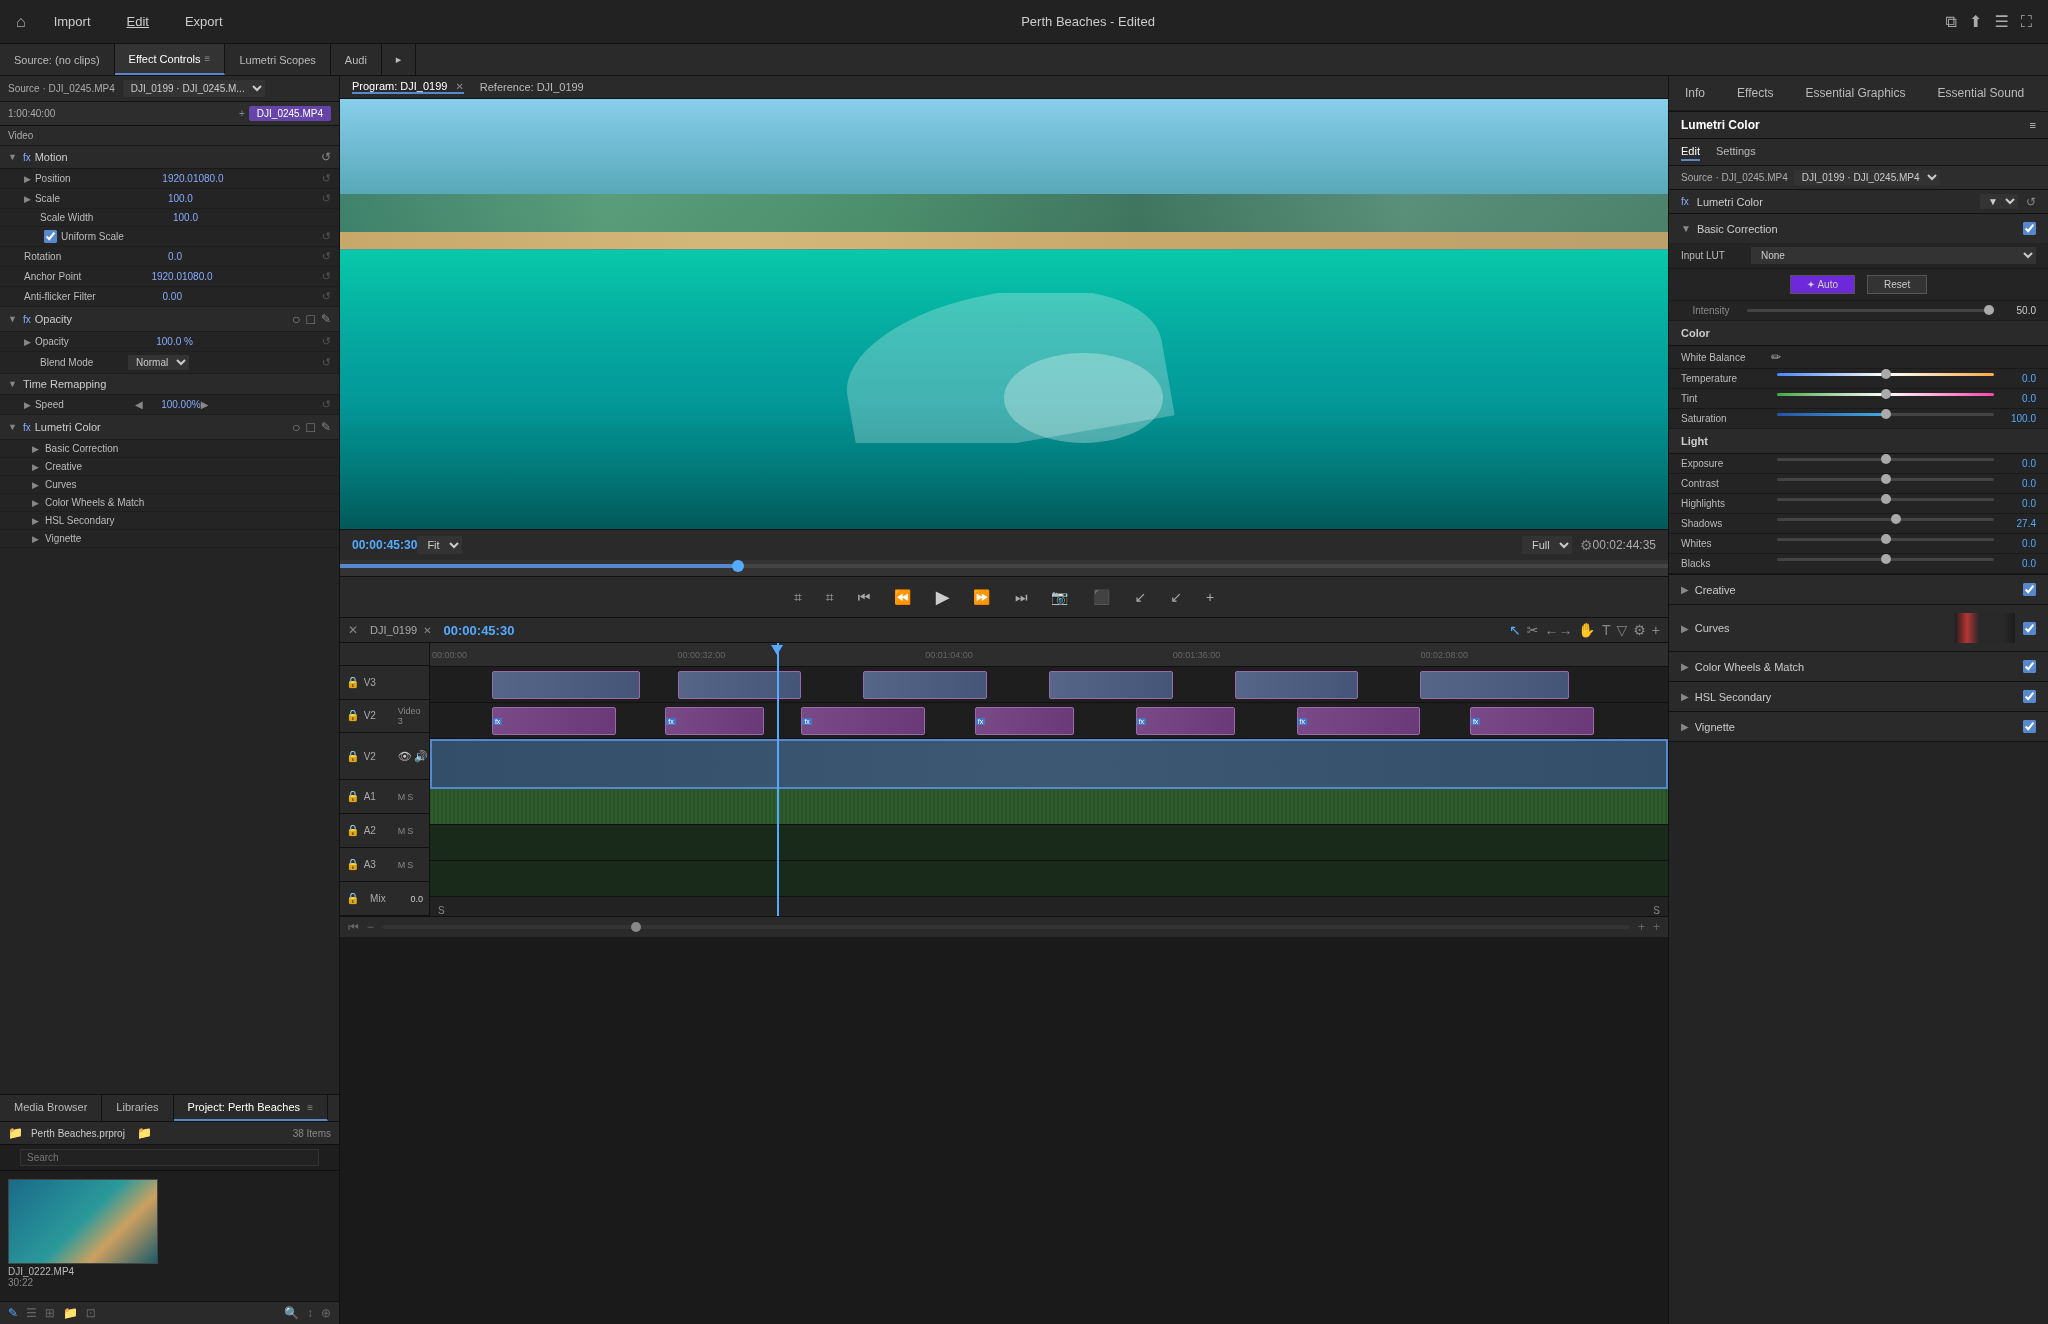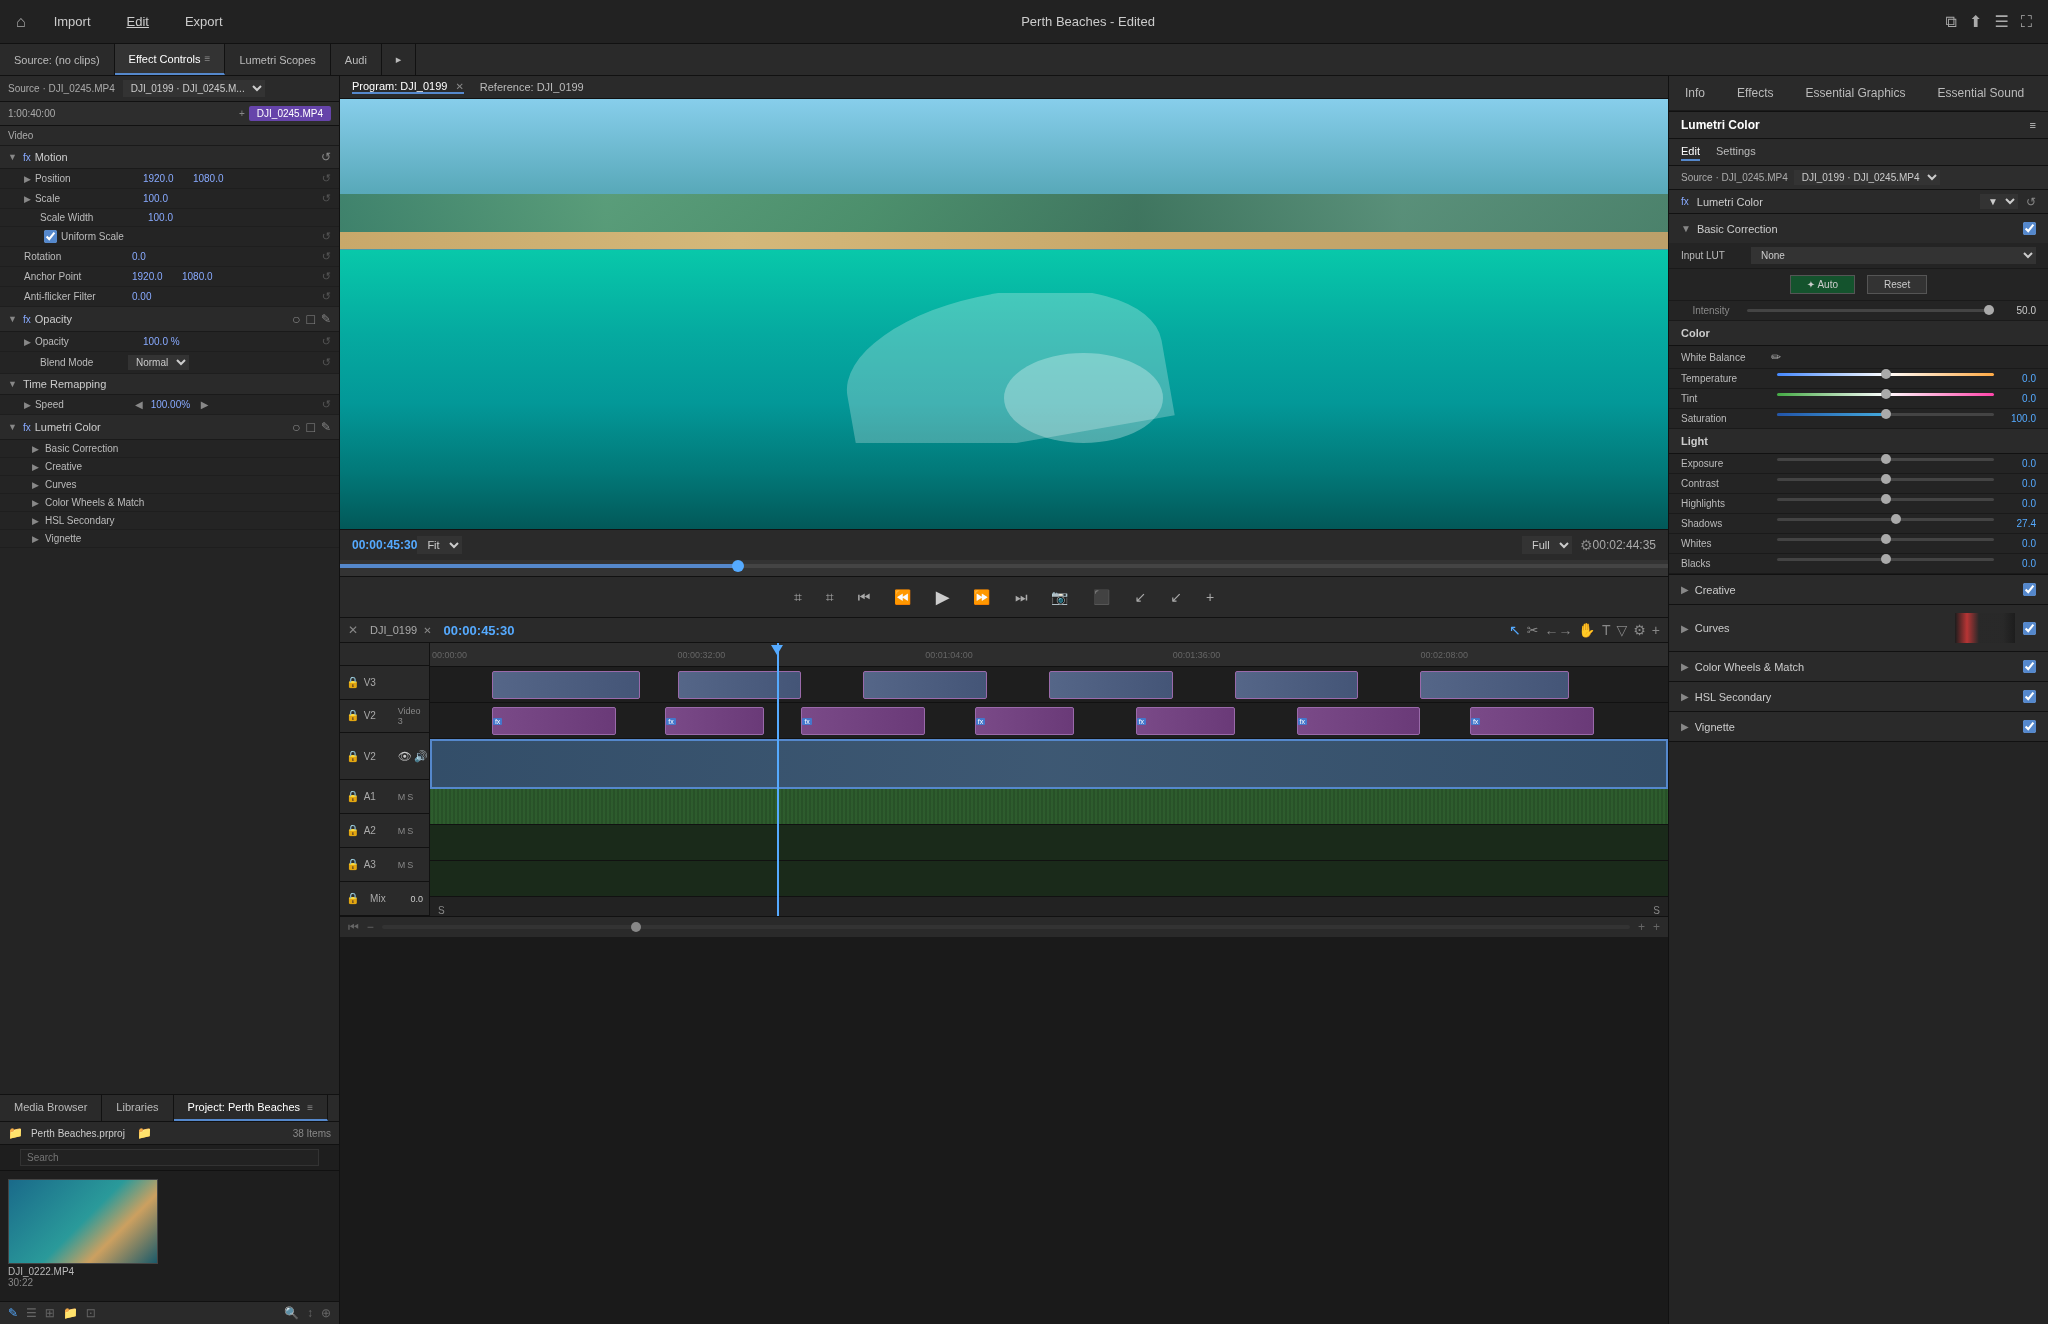--- a/index.html
+++ b/index.html
@@ -44,21 +44,21 @@
     .section-header { display: flex; align-items: center; padding: 4px 8px; color: #ccc; font-size: 11px; cursor: pointer; background: #2a2a2a; border-bottom: 1px solid #1a1a1a; }
     .section-header .arrow { margin-right: 6px; color: #888; font-size: 9px; }
     .section-header .fx-badge { color: #88aaff; font-size: 10px; margin-right: 4px; }
     .section-header .section-icons { margin-left: auto; display: flex; gap: 6px; align-items: center; }
     .section-header .section-icons span { font-size: 12px; color: #888; }
 
     .prop-row { display: flex; align-items: center; padding: 3px 8px 3px 24px; border-bottom: 1px solid #1e1e1e; }
     .prop-row.indent2 { padding-left: 40px; }
     .prop-row .prop-arrow { color: #888; font-size: 9px; margin-right: 4px; }
     .prop-row .prop-name { color: #bbb; min-width: 100px; font-size: 10px; }
-    .prop-row .prop-value { color: #8af; font-size: 10px; min-width: 50px; margin-left: 8px; }
+    .prop-row .prop-value { color: #8af; font-size: 10px; min-width: 50px; margin-left: 8px; text-align: right; }
     .prop-row .prop-value2 { color: #8af; font-size: 10px; min-width: 50px; }
     .prop-row .reset-icon { margin-left: auto; color: #555; font-size: 11px; cursor: pointer; }
     .prop-row .checkbox { margin-left: 4px; accent-color: #5588cc; }
 
     .blend-mode-row { display: flex; align-items: center; padding: 3px 8px 3px 40px; border-bottom: 1px solid #1e1e1e; }
     .blend-mode-row .prop-name { color: #bbb; min-width: 80px; font-size: 10px; }
     .blend-mode-select { background: #333; border: none; color: #ccc; font-size: 10px; padding: 1px 4px; margin-left: 8px; cursor: pointer; }
 
     .video-label { padding: 4px 8px; color: #aaa; font-size: 10px; background: #2a2a2a; border-bottom: 1px solid #1a1a1a; }
 
@@ -166,21 +166,21 @@
     .param-slider-track { flex: 1; height: 3px; background: #444; border-radius: 2px; position: relative; cursor: pointer; }
     .param-slider-fill { height: 100%; background: linear-gradient(90deg, #2255aa, #44aadd); border-radius: 2px; }
     .param-slider-thumb { width: 10px; height: 10px; background: #aaa; border-radius: 50%; position: absolute; top: -4px; transform: translateX(-50%); }
     .param-value { color: #5af; font-size: 10px; min-width: 36px; text-align: right; }
 
     .input-lut-row { display: flex; align-items: center; padding: 4px 12px; border-bottom: 1px solid #1a1a1a; }
     .input-lut-label { color: #bbb; font-size: 10px; min-width: 70px; }
     .input-lut-select { background: #333; border: none; color: #ccc; font-size: 10px; padding: 2px 6px; flex: 1; cursor: pointer; }
 
     .auto-reset-row { display: flex; align-items: center; justify-content: center; gap: 12px; padding: 6px 12px; border-bottom: 1px solid #1a1a1a; }
-    .auto-btn { background: #14532d; border: 1px solid #555; color: #ccc; font-size: 10px; padding: 3px 16px; cursor: pointer; display: flex; align-items: center; gap: 4px; }
+    .auto-btn { background: #6d28d9; border: 1px solid #555; color: #ccc; font-size: 10px; padding: 3px 16px; cursor: pointer; display: flex; align-items: center; gap: 4px; }
     .reset-btn { background: #333; border: 1px solid #555; color: #ccc; font-size: 10px; padding: 3px 16px; cursor: pointer; }
 
     .intensity-row { display: flex; align-items: center; padding: 4px 12px; border-bottom: 1px solid #1a1a1a; gap: 6px; }
     .intensity-label { color: #888; font-size: 10px; min-width: 60px; text-align: center; }
     .intensity-slider { flex: 1; height: 3px; background: #444; border-radius: 2px; position: relative; }
     .intensity-thumb { width: 10px; height: 10px; background: #aaa; border-radius: 50%; position: absolute; top: -4px; right: 0; }
     .intensity-value { color: #ccc; font-size: 10px; min-width: 36px; text-align: right; }
 
     .wb-row { display: flex; align-items: center; padding: 4px 12px; border-bottom: 1px solid #1a1a1a; }
     .wb-label { color: #bbb; font-size: 10px; min-width: 90px; }

